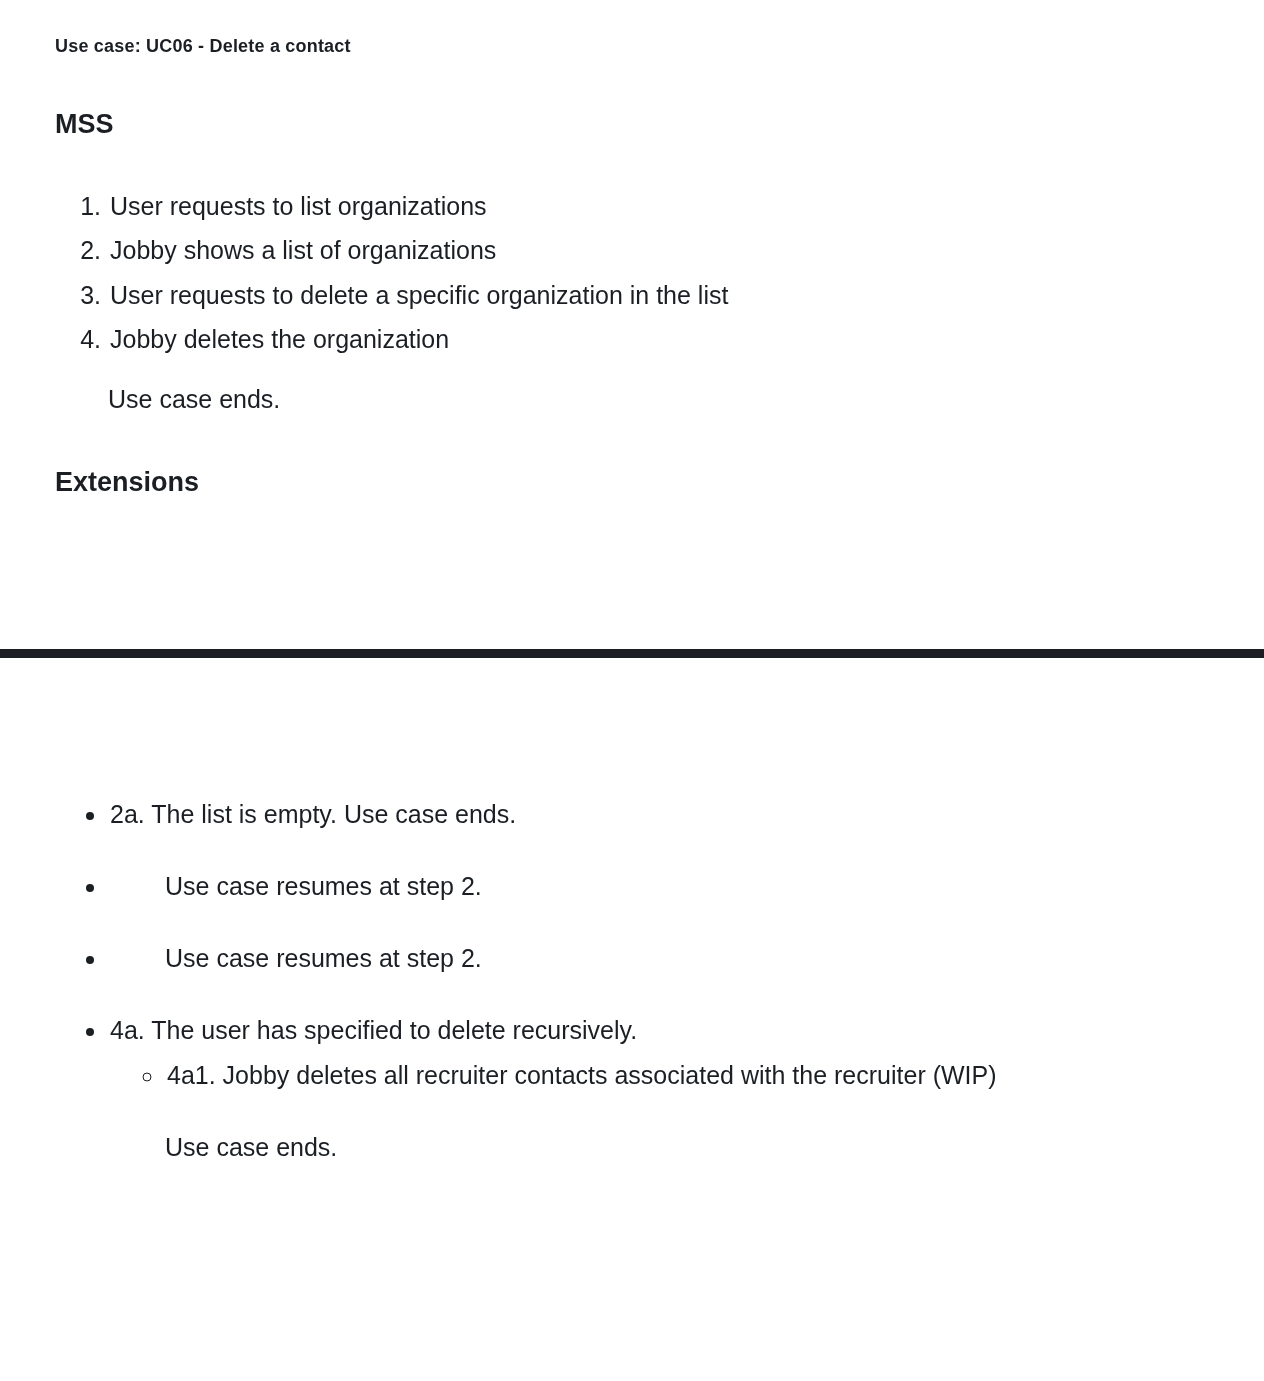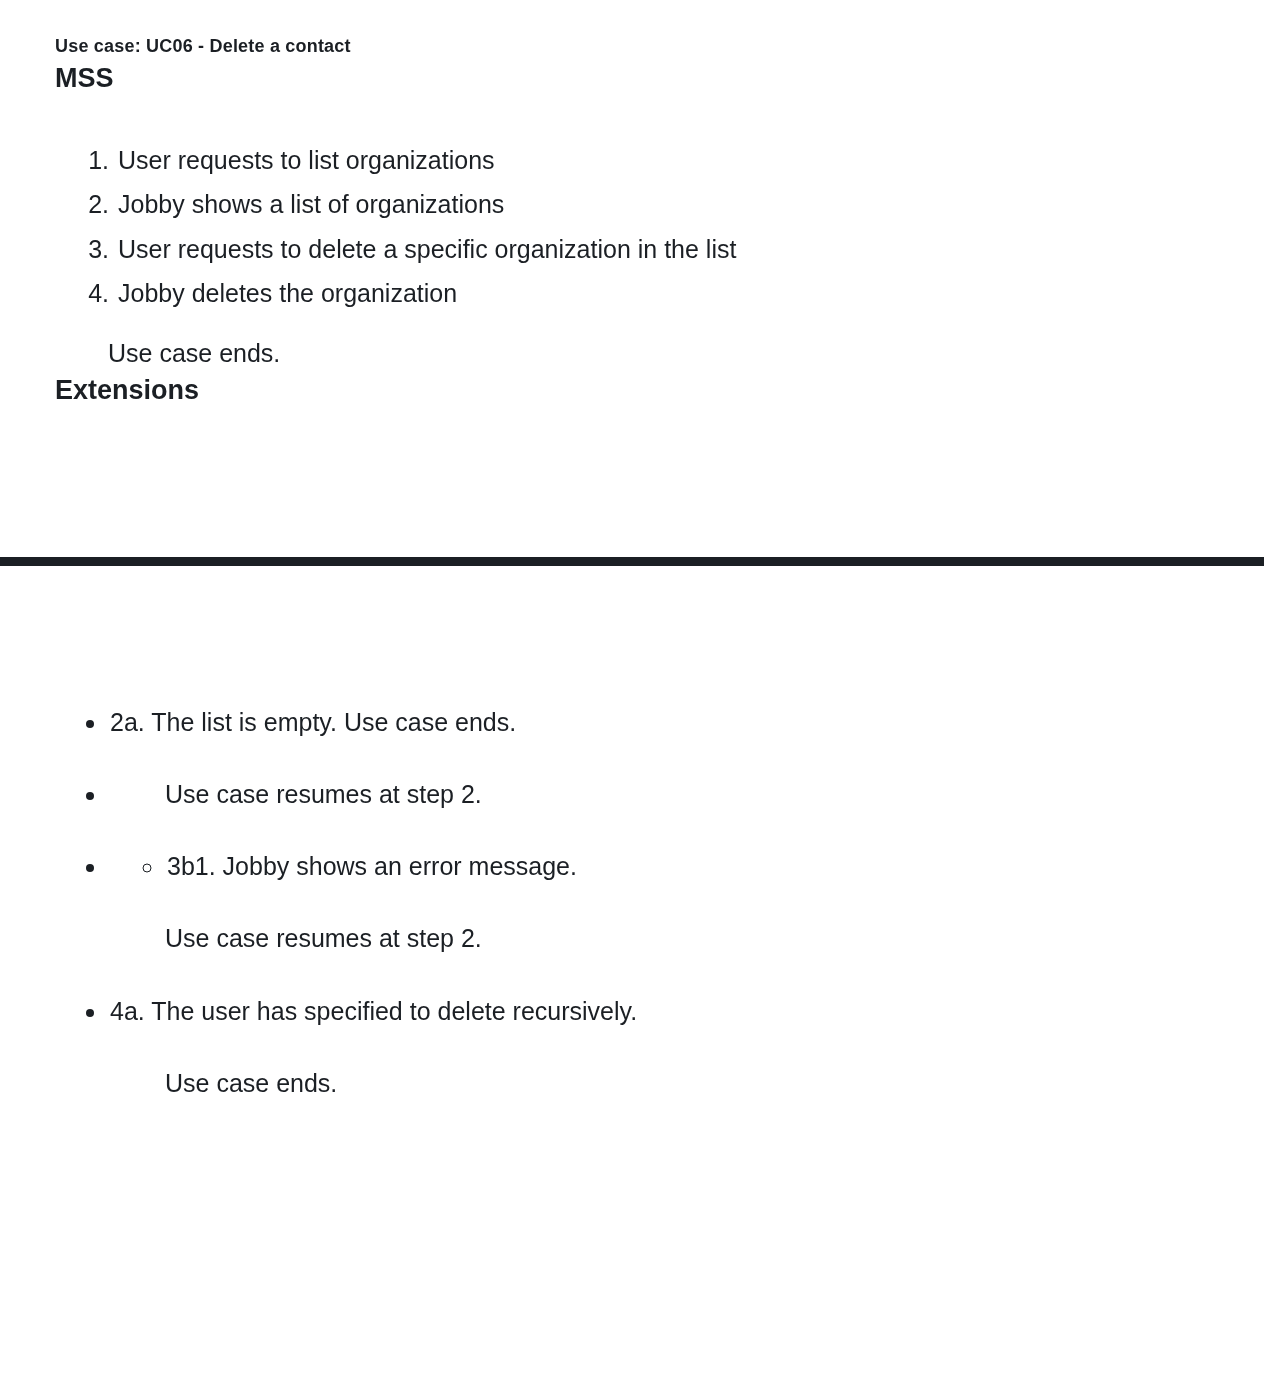--- a/index.html
+++ b/index.html
@@ -16,29 +16,29 @@
     line-height: 1.45;
   }
   .doc-title {
     font-size: 18px;
     font-weight: 700;
     letter-spacing: 0.2px;
   }
   .section-heading {
     font-size: 27px;
     font-weight: 700;
+    margin-top: 46px;
   }
   ol.mss-list {
     margin-top: 44px;
     padding-left: 53px;
   }
   ol.mss-list > li {
     margin-bottom: 8px;
     padding-left: 2px;
-    margin-left: 8px;
   }
   .mss-end {
     margin-top: 24px;
     margin-left: 53px;
   }
   .page-divider {
     border: none;
     height: 9px;
     background: #1b1f24;
     margin: 146px -40px 0 -55px; 
@@ -92,24 +92,24 @@
 
   <li>
     <span>2a. The list is empty. Use case ends.</span>
   </li>
 
   <li>
     <p class="resume-note">Use case resumes at step 2.</p>
   </li>
 
   <li>
-    <ul class="sub-steps">
-      <li>3b1. Jobby shows an error message.</li>
-    </ul>
     <p class="resume-note">Use case resumes at step 2.</p>
   </li>
 
   <li>
     <span>4a. The user has specified to delete recursively.</span>
+    <ul class="sub-steps">
+      <li>4a1. Jobby deletes all recruiter contacts associated with the recruiter (WIP)</li>
+    </ul>
     <p class="resume-note">Use case ends.</p>
   </li>
 
 </ul>
 
 </body></html>

